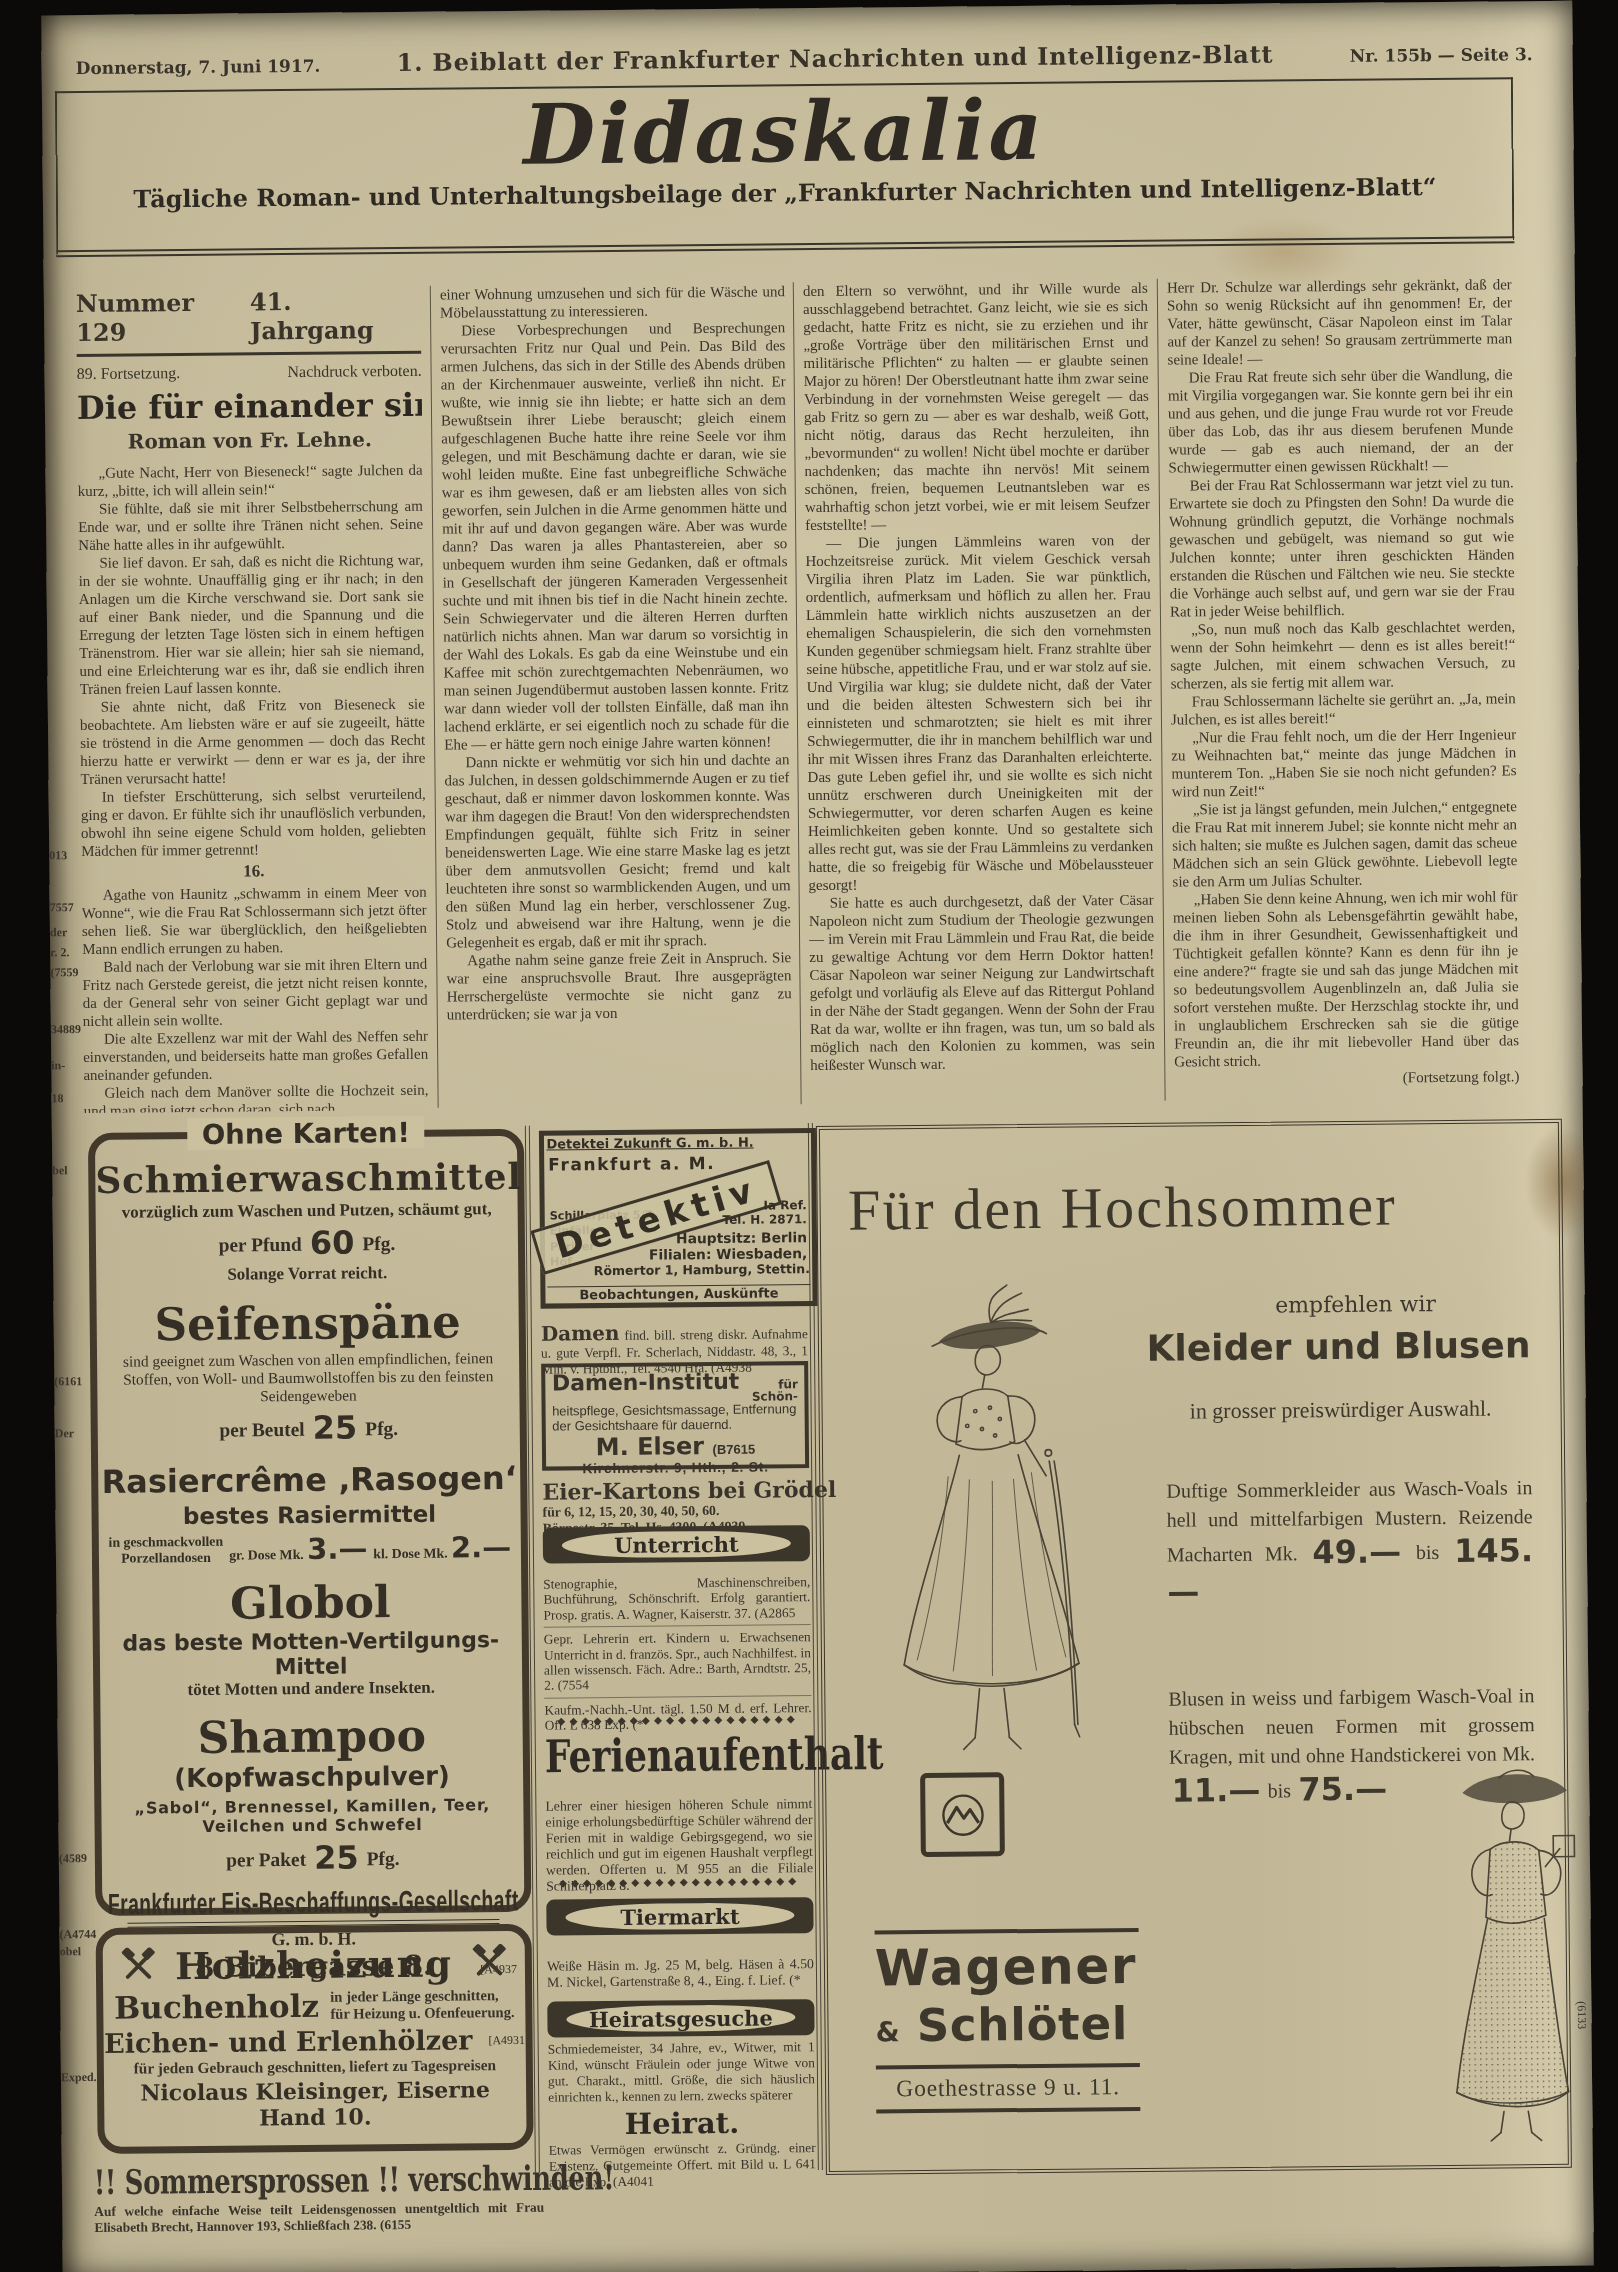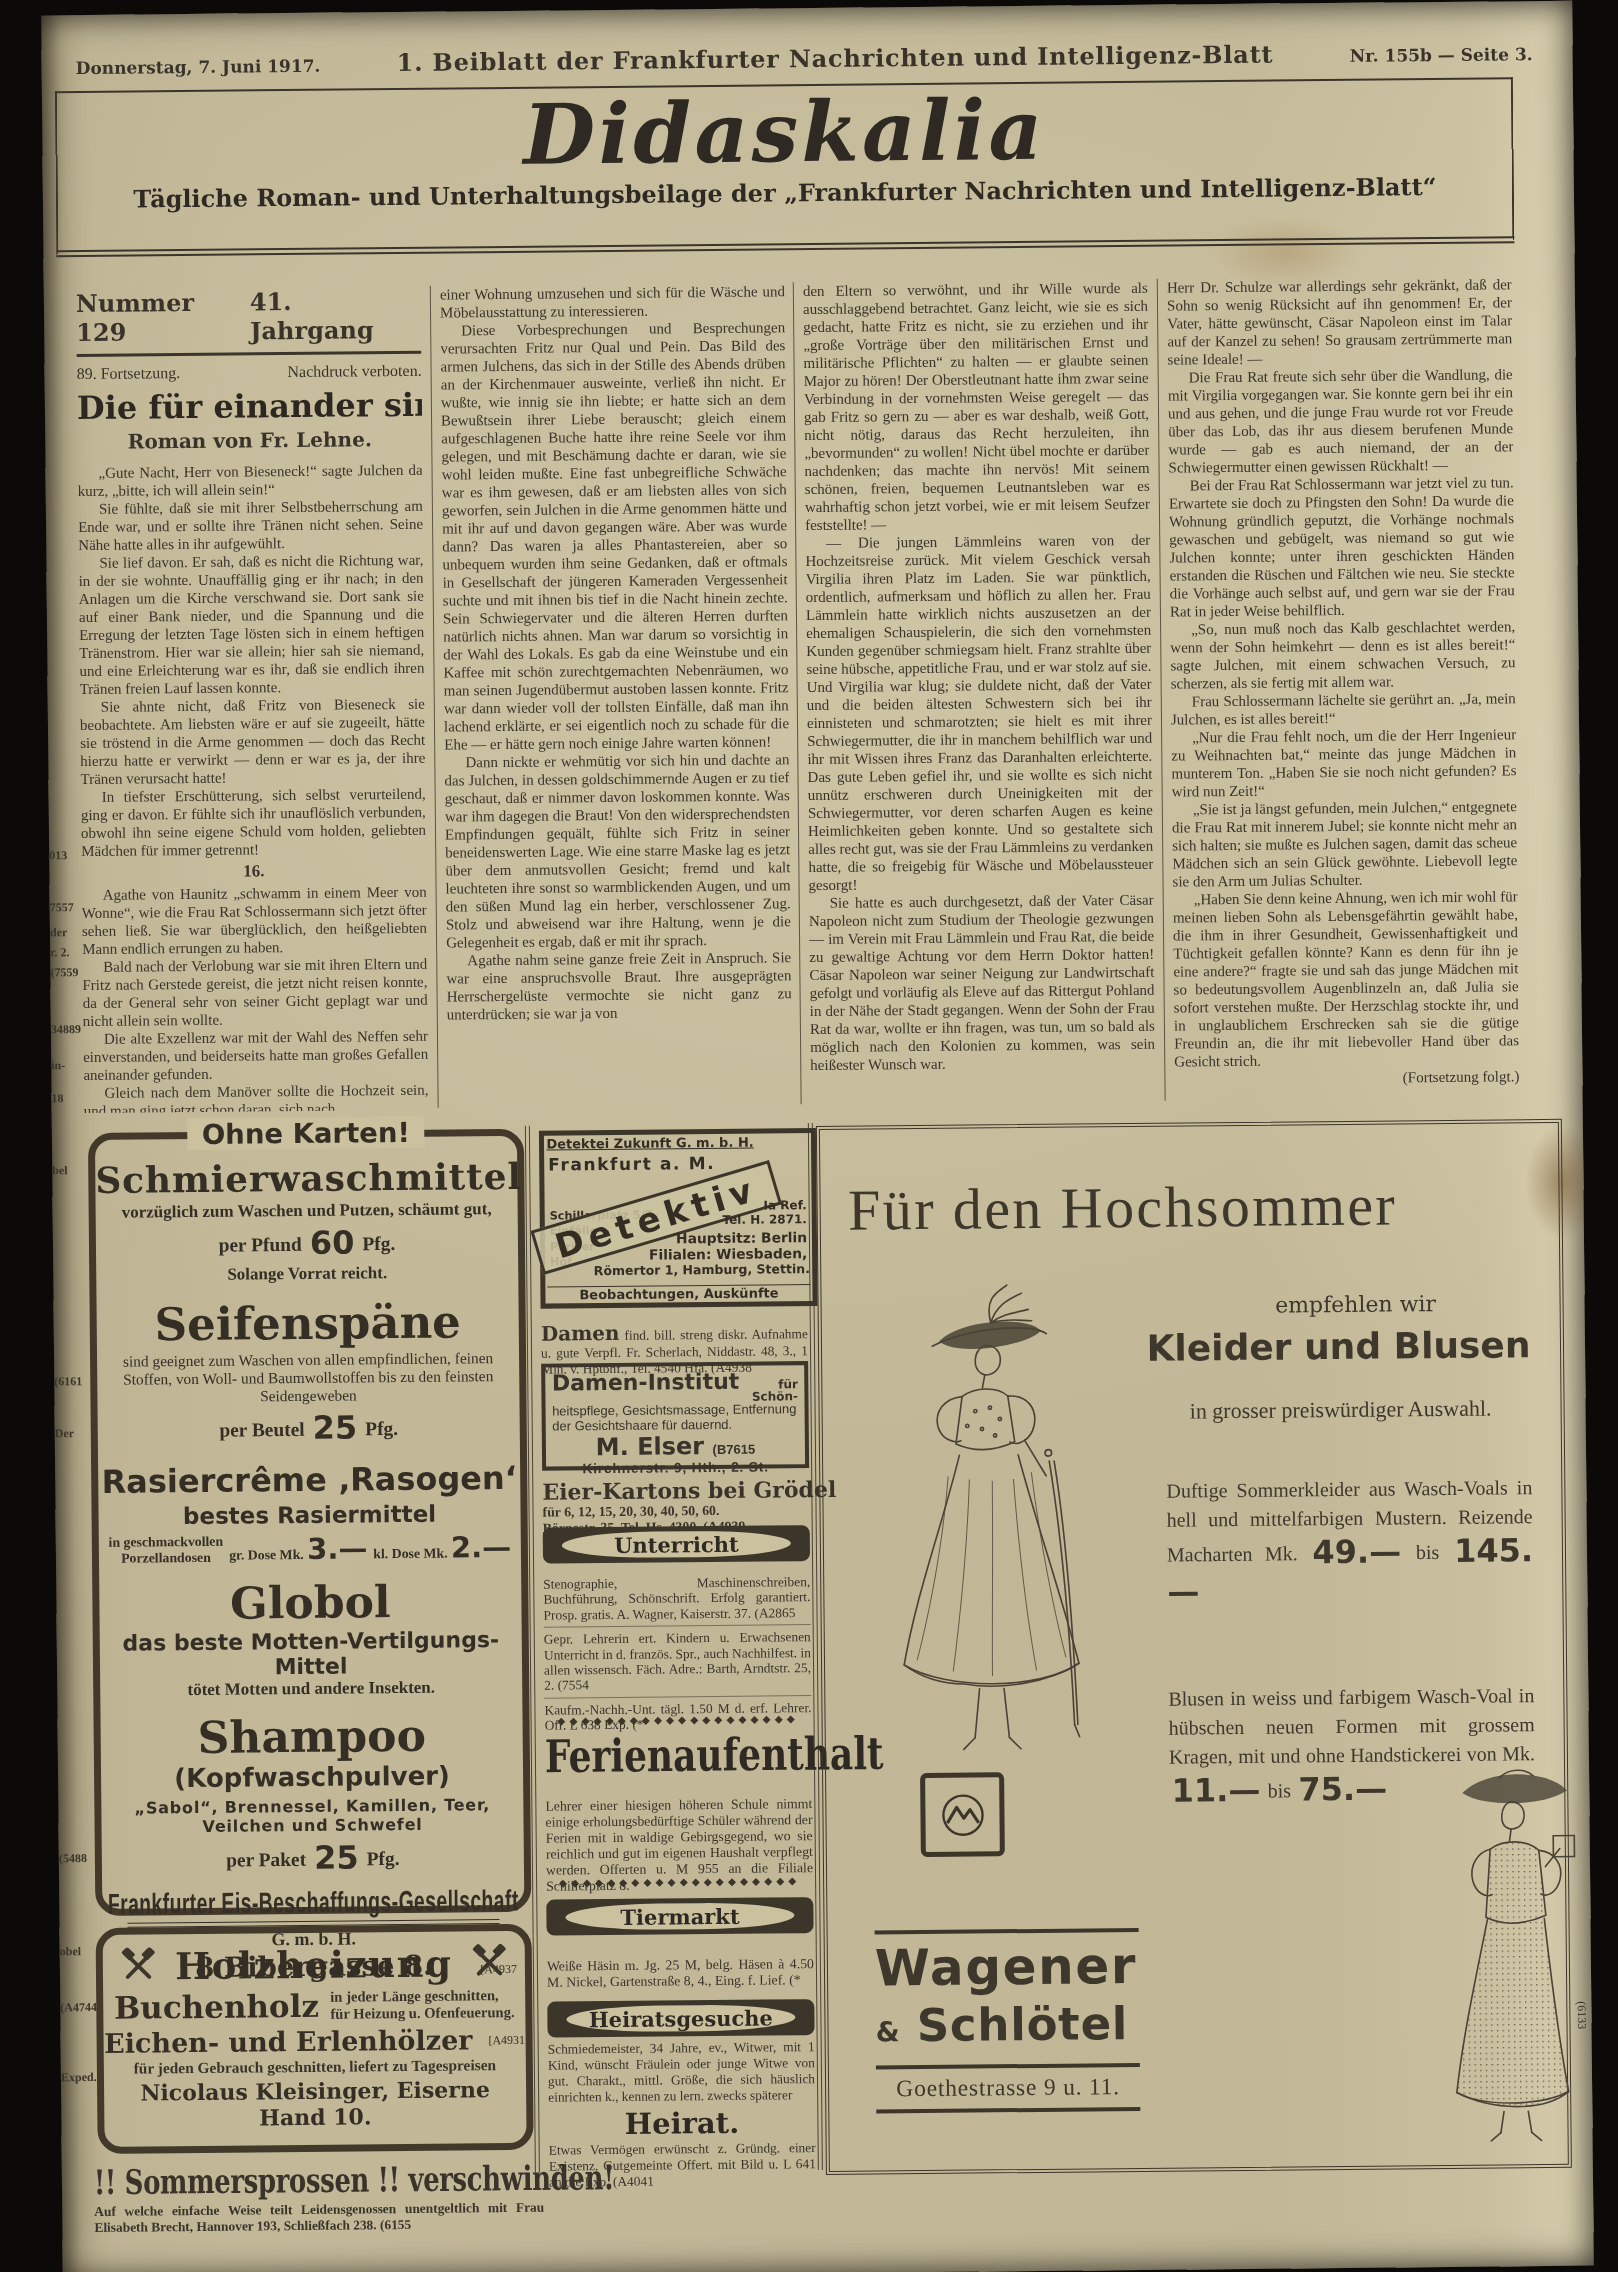--- a/index.html
+++ b/index.html
@@ -162,42 +162,42 @@
   .wag2 .amp{font-size:27.5px;}
   .wag-addr{font:23.5px "Liberation Serif",serif;text-align:center;margin:6.5px 0;letter-spacing:0.8px;}
   .corner-id{position:absolute;left:1507px;top:2007px;transform:rotate(90deg);font:12px "Liberation Serif",serif;}
 
   
   .mfrag{position:absolute;left:0px;font:bold 12px "Liberation Serif",serif;color:#3a342b;}
   .mfrag:nth-child(1){top:833px}.mfrag:nth-child(2){top:885px}.mfrag:nth-child(3){top:910px}
   .mfrag:nth-child(4){top:930px}.mfrag:nth-child(5){top:950px}.mfrag:nth-child(6){top:1007px}
   .mfrag:nth-child(7){top:1043px}.mfrag:nth-child(8){top:1076px}.mfrag:nth-child(9){top:1148px}
   .mfrag:nth-child(10){top:1359px}.mfrag:nth-child(11){top:1411px}.mfrag:nth-child(12){top:1836px}
-  .mfrag:nth-child(13){top:1929px}.mfrag:nth-child(14){top:1985px}.mfrag:nth-child(15){top:2055px}
+  .mfrag:nth-child(13){top:1929px}.mfrag:nth-child(14){top:1912px}.mfrag:nth-child(15){top:2055px}
 </style>
 </head>
 <body>
 
 <div class="page">
   <div class="stain1"></div>
   <div class="stain2"></div>
 
   <div>
       <span class="mfrag">013</span>
       <span class="mfrag">7557</span>
       <span class="mfrag">der</span>
       <span class="mfrag">r. 2.</span>
       <span class="mfrag">(7559</span>
       <span class="mfrag">34889</span>
       <span class="mfrag">in-</span>
       <span class="mfrag">18</span>
       <span class="mfrag">bel</span>
       <span class="mfrag">(6161</span>
       <span class="mfrag">Der</span>
-      <span class="mfrag">(5488</span>
+      <span class="mfrag">(4589</span>
       <span class="mfrag">obel</span>
       <span class="mfrag">(A4744</span>
       <span class="mfrag">Exped.</span>
     </div>
 
   <div class="topline">
     <span class="date">Donnerstag, 7. Juni 1917.</span>
     <span class="ptitle">1. Beiblatt der Frankfurter Nachrichten und Intelligenz-Blatt</span>
     <span class="issue">Nr. 155b — Seite 3.</span>
   </div>

